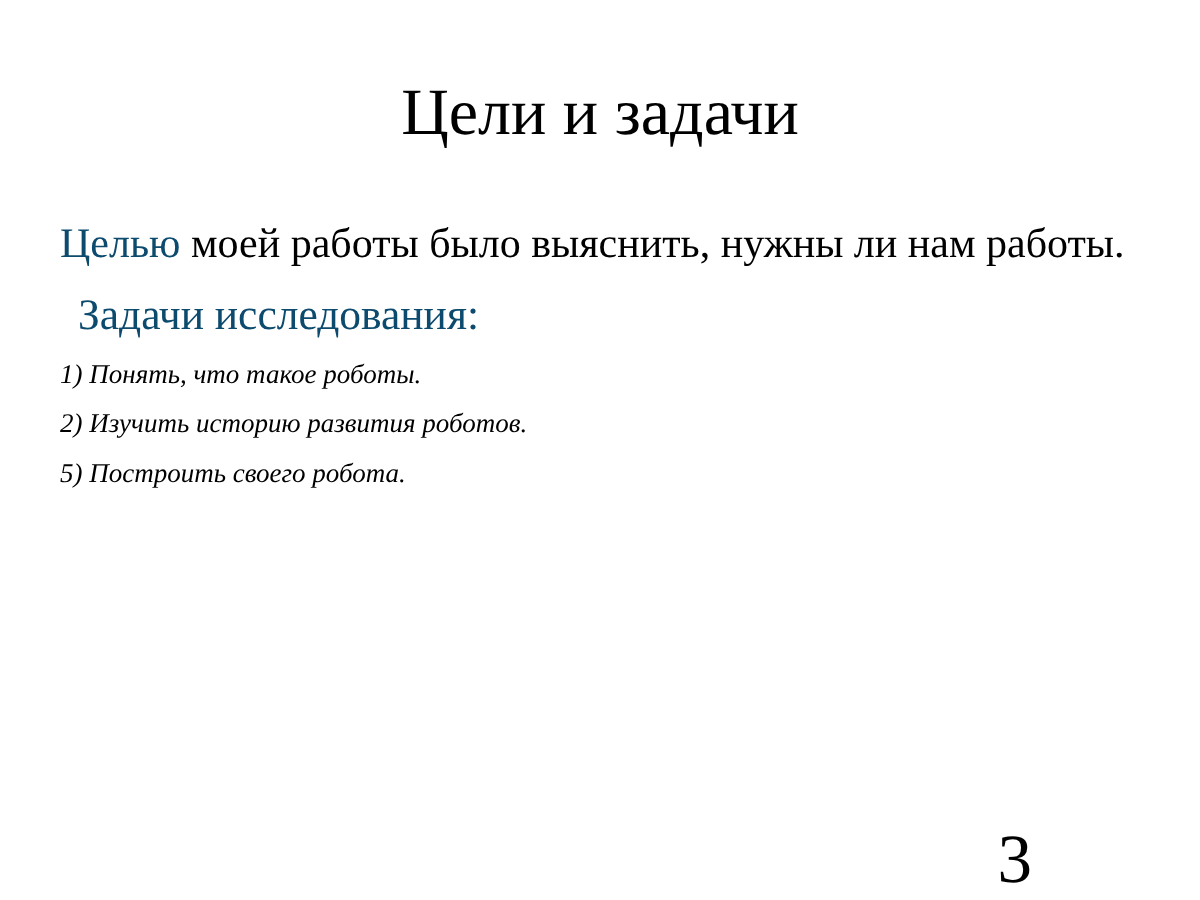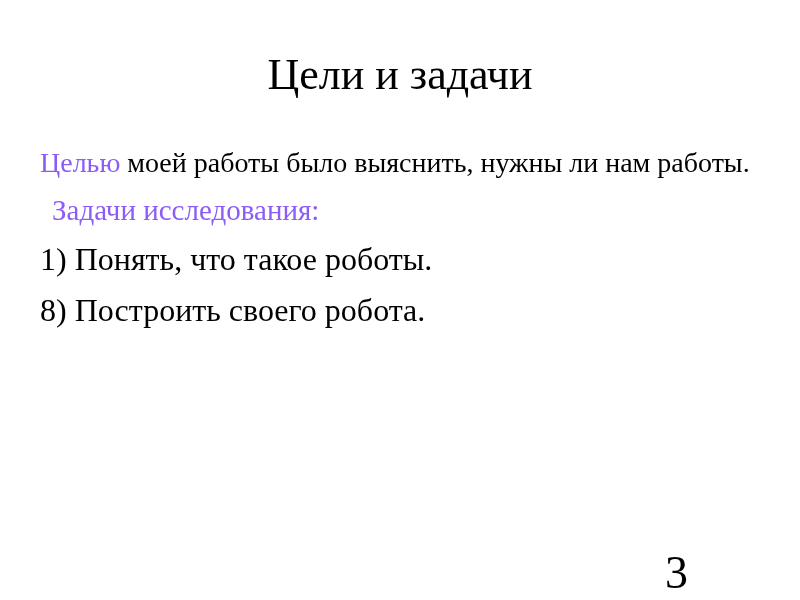--- a/index.html
+++ b/index.html
@@ -32,33 +32,34 @@
   }
   .goal-paragraph {
     margin: 0;
     font-size: 28px;
     line-height: 1.32;
     
     padding-left: 27px;
     text-indent: -27px;
   }
   .accent-blue {
-    color: #8b5cf6;
+    color: #0c4a6e;
   }
   .tasks-heading {
     margin: 10px 0 0 12px;
     font-size: 29px;
     line-height: 1.3;
     font-weight: normal;
   }
   .task-item {
     margin: 9px 0 0 0;
-    font-size: 32px;
+    font-size: 18px;
     line-height: 1.32;
     white-space: nowrap;
+    font-style: italic;
   }
   .page-number {
     position: absolute;
     right: 112px;
     bottom: 4px;
     font-size: 46px;
     line-height: 1;
     color: #000000;
   }
 </style>
@@ -69,19 +70,20 @@
 
   <h1 class="slide-title">Цели и задачи</h1>
 
   <div class="slide-body">
 
     <p class="goal-paragraph"><span class="accent-blue">Целью</span><span> моей работы было выяснить, нужны ли нам работы.</span></p>
 
     <p class="tasks-heading accent-blue">Задачи исследования:</p>
 
     <p class="task-item">1) Понять, что такое роботы.</p>
-    <p class="task-item">8) Построить своего робота.</p>
+    <p class="task-item">2) Изучить историю развития роботов.</p>
+    <p class="task-item">5) Построить своего робота.</p>
 
   </div>
 
   <div class="page-number">3</div>
 
 </div>
 
 </body></html>

